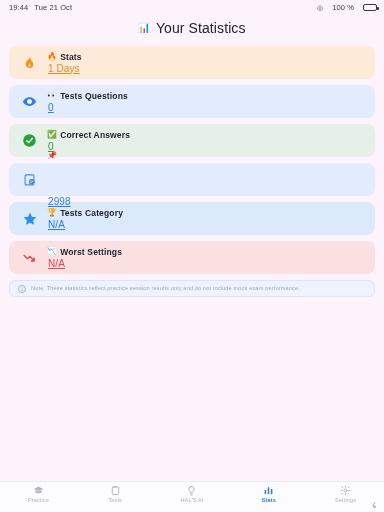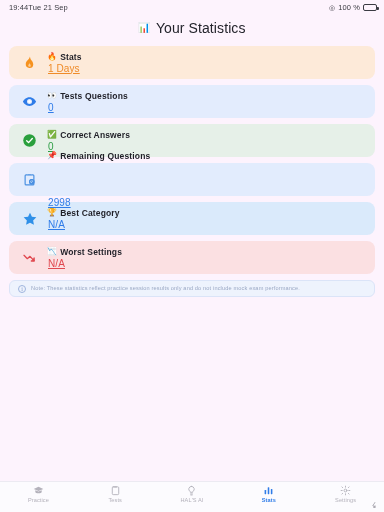--- a/index.html
+++ b/index.html
@@ -21,22 +21,22 @@
   .status-bar {
     height: 15px;
     display: flex;
     align-items: center;
     justify-content: space-between;
     padding: 0 7px 0 9px;
     font-size: 7.5px;
     color: #3a3a42;
     letter-spacing: 0.1px;
   }
-  .status-left { display: flex; align-items: center; }
-  .status-right { display: flex; align-items: center; gap: 3px; }
+  .status-left { display: flex; align-items: center; gap: 6px; }
+  .status-right { display: flex; align-items: center; gap: 9px; }
   .wifi-glyph { font-size: 7px; color: #3a3a42; line-height: 1; }
   .battery {
     width: 14px;
     height: 7px;
     border: 1px solid #3a3a42;
     border-radius: 2px;
     position: relative;
     padding: 1px;
   }
   .battery::after {
@@ -216,21 +216,21 @@
     font-size: 8px;
     transform: rotate(35deg);
   }
 </style>
 </head>
 <body>
 
 <div class="status-bar">
   <div class="status-left">
     <span>19:44</span>
-    <span>Tue 21 Sep</span>
+    <span>Tue 21 Oct</span>
   </div>
   <div class="status-right">
     <span class="wifi-glyph">◎</span>
     <span>100 %</span>
     <span class="battery">
       <span class="battery-fill"></span>
     </span>
   </div>
 </div>
 
@@ -295,36 +295,35 @@
         <path d="M9 3.5h6v2.2H9z" fill="currentColor" stroke="none"></path>
         <path d="M15.5 4.6h2A1.5 1.5 0 0 1 19 6.1v13a1.5 1.5 0 0 1-1.5 1.5h-11A1.5 1.5 0 0 1 5 19.1v-13a1.5 1.5 0 0 1 1.5-1.5h2"></path>
         <circle cx="15.6" cy="15.6" r="3.3" fill="#fff"></circle>
         <circle cx="15.6" cy="15.6" r="3.3"></circle>
         <path d="M15.6 14v1.8l1.3.8"></path>
       </svg>
     </span>
     <div class="card-body">
       <div class="card-label">
         <span class="label-emoji">📌</span>
-        <span>Remaining Questions</span>
       </div>
       <div class="card-value">2998</div>
     </div>
   </div>
 
   <div class="stat-card theme-best">
     <span class="card-icon icon-star">
       <svg width="16" height="16" viewBox="0 0 24 24" fill="currentColor" aria-hidden="true">
         <path d="M12 2.6l2.9 6 6.6.9-4.8 4.6 1.2 6.5L12 17.5l-5.9 3.1 1.2-6.5L2.5 9.5l6.6-.9z"></path>
       </svg>
     </span>
     <div class="card-body">
       <div class="card-label">
         <span class="label-emoji">🏆</span>
-        <span>Best Category</span>
+        <span>Tests Category</span>
       </div>
       <div class="card-value">N/A</div>
     </div>
   </div>
 
   <div class="stat-card theme-worst">
     <span class="card-icon icon-trend">
       <svg width="16" height="16" viewBox="0 0 24 24" fill="none" stroke="currentColor" stroke-width="2" stroke-linecap="round" stroke-linejoin="round" aria-hidden="true">
         <path d="M3 8l5 5 4-3.5 6 6.5"></path>
         <path d="M18 12v4.2h-4.2" fill="currentColor" stroke="none"></path>

